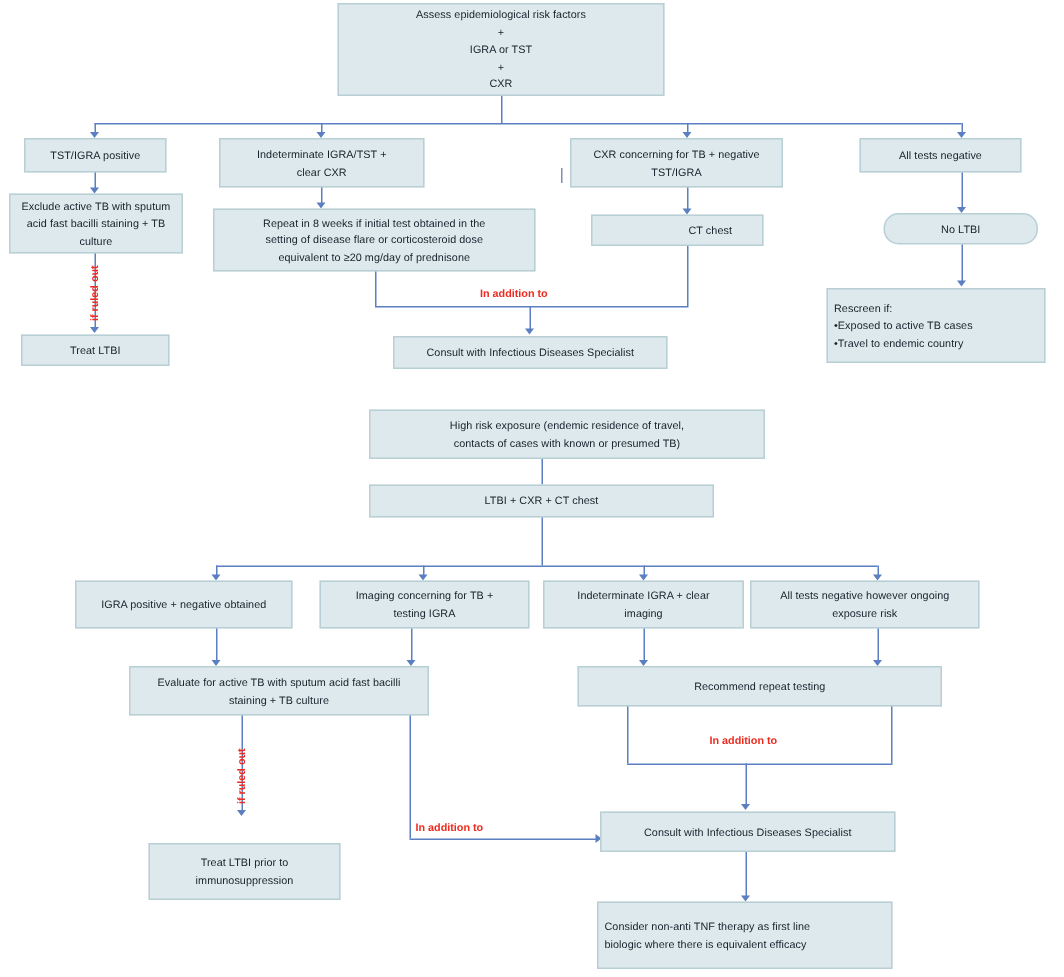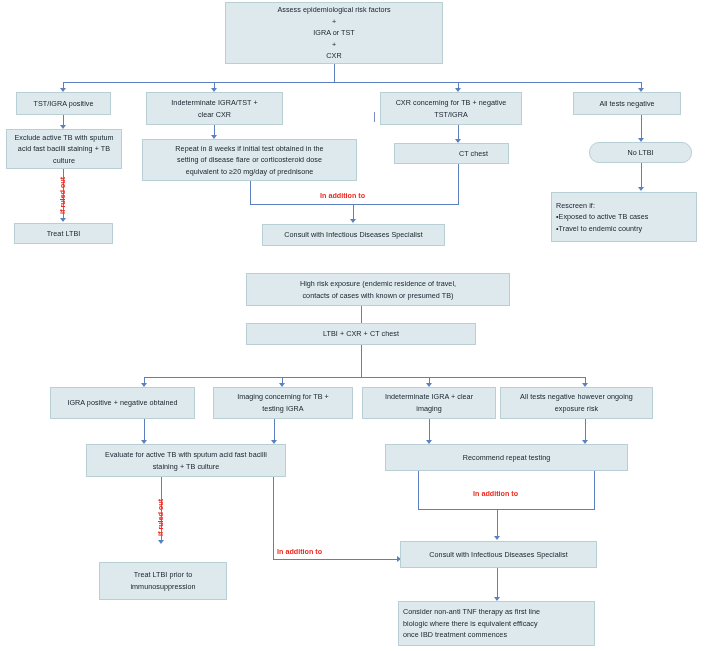--- a/index.html
+++ b/index.html
@@ -273,17 +273,16 @@
   <div class="node" style="left:400px;top:541px;width:197px;height:27px;">
     <span>Consult with Infectious Diseases Specialist</span>
   </div>
 
   <div class="ln v" style="left:497px;top:568px;height:30px;"></div>
   <div class="arrow" style="left:494px;top:597px;"></div>
   <div class="node left" style="left:398px;top:601px;width:197px;height:45px;">
     <span>
       <span class="bul">Consider non-anti TNF therapy as first line</span>
       <span class="bul">biologic where there is equivalent efficacy</span>
-      <span class="bul">once IBD treatment commences</span>
     </span>
   </div>
 
 </div>
 
 </body></html>

